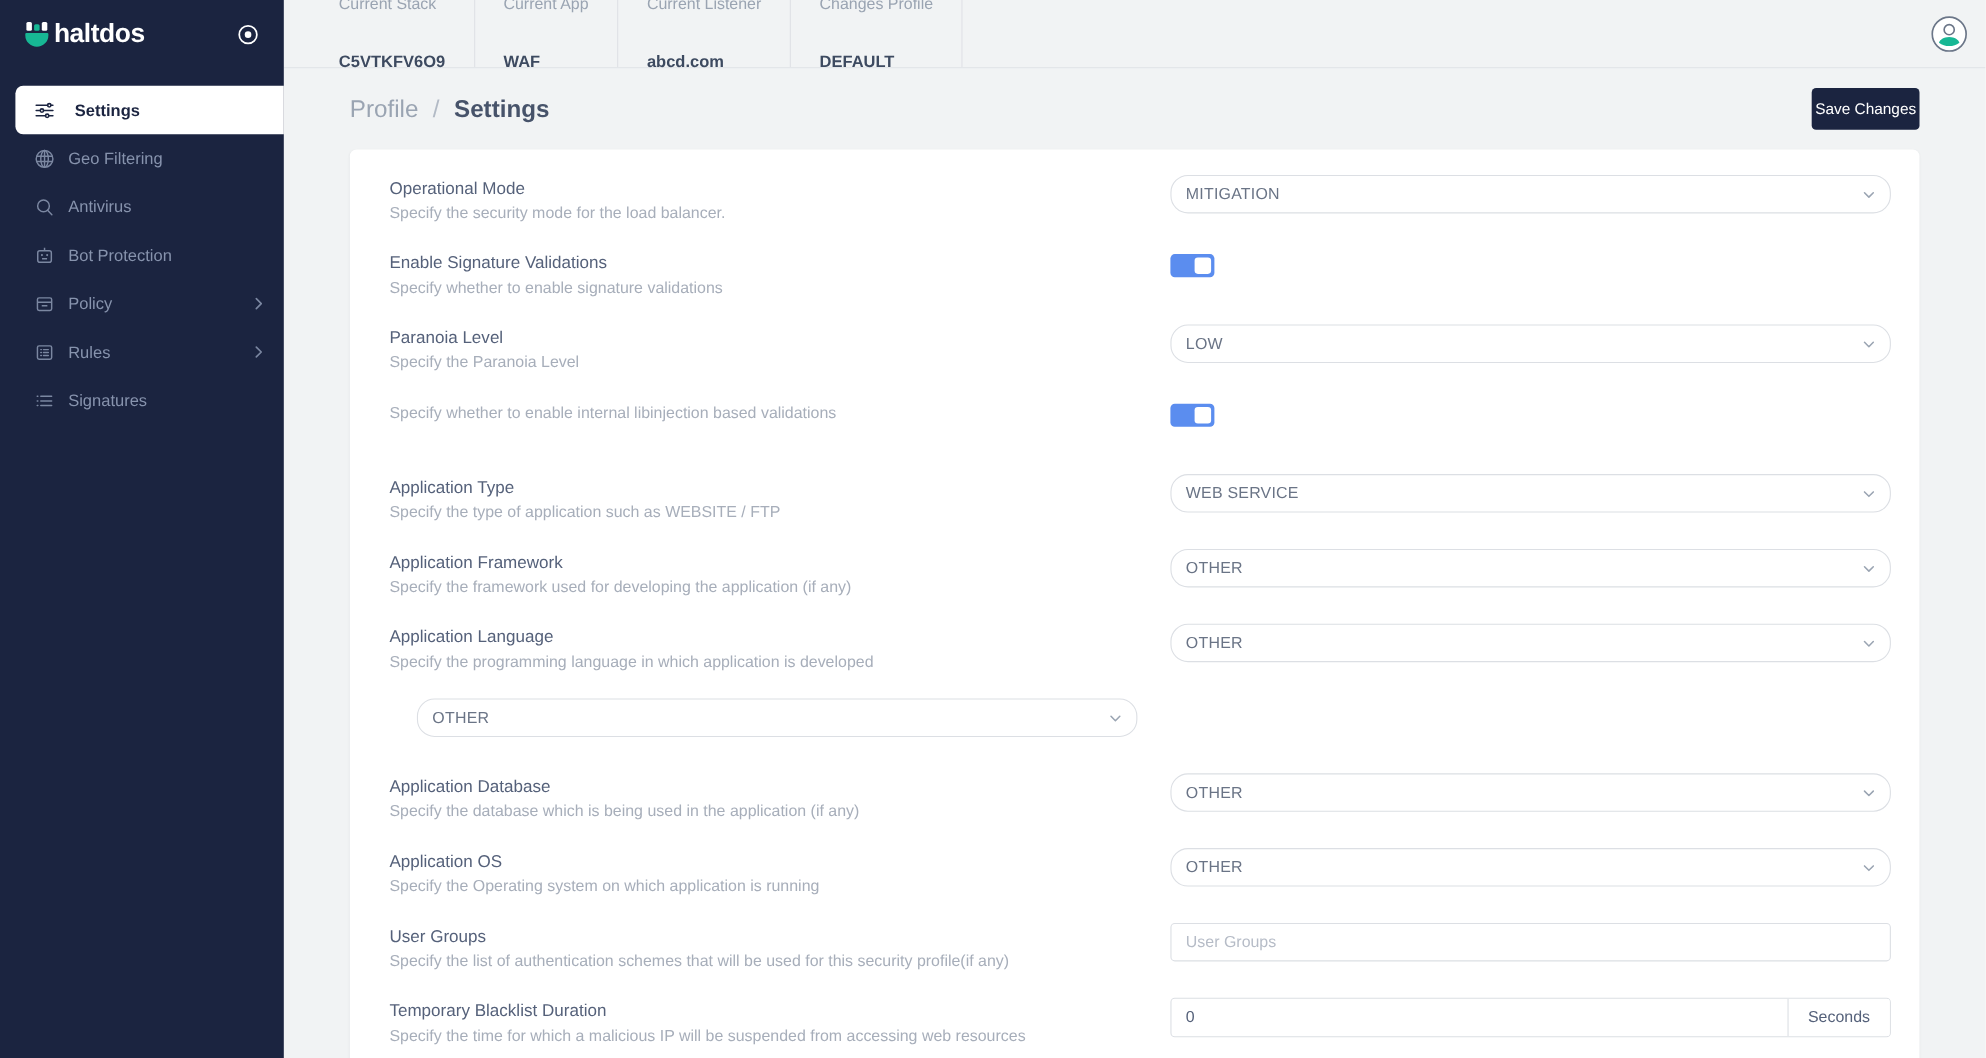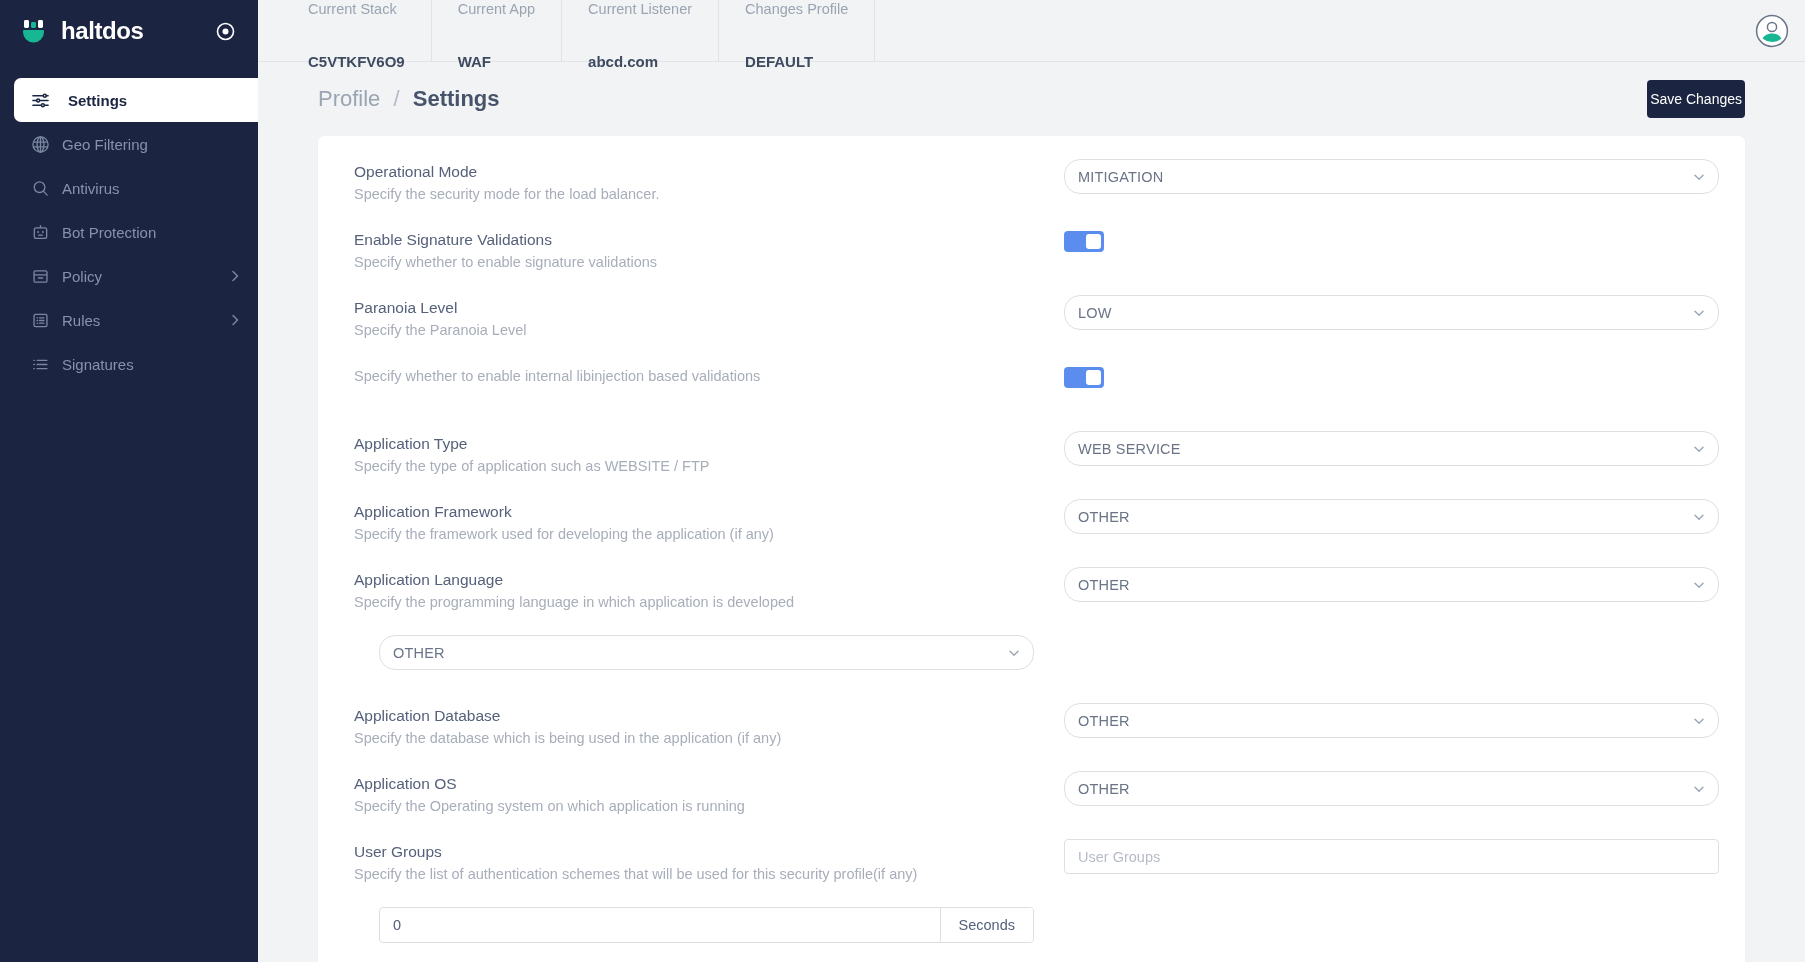--- a/index.html
+++ b/index.html
@@ -13,21 +13,21 @@
 
   
   .sidebar {
     width: 258px; flex: 0 0 258px;
     background: #1b2440;
     display: flex; flex-direction: column;
     position: relative; z-index: 5;
   }
   .brand {
     height: 62px; display: flex; align-items: center;
-    padding: 0 22px; gap: 12px;
+    padding: 0 22px; 
   }
   .brand-mark { width: 27px; height: 27px; flex: 0 0 27px; position: relative; }
   .brand-name {
     color: #ffffff; font-size: 24px; font-weight: 700; letter-spacing: -0.4px;
   }
   .brand-toggle {
     margin-left: auto; width: 22px; height: 22px; flex: 0 0 22px;
     display: flex; align-items: center; justify-content: center;
     cursor: pointer;
   }
@@ -53,21 +53,21 @@
   
   .main { flex: 1 1 auto; display: flex; flex-direction: column; min-width: 0; }
 
   .topbar {
     height: 62px; flex: 0 0 62px; background: #f1f3f4;
     display: flex; align-items: stretch;
     border-bottom: 1px solid #e2e5e8;
   }
   .ctx-group { display: flex; align-items: stretch; }
   .ctx {
-    display: flex; flex-direction: column; 
+    display: flex; flex-direction: column; justify-content: center;
     padding: 0 26px 0 26px;
     border-right: 1px solid #dfe2e6;
     min-width: 100px;
   }
   .ctx:first-child { padding-left: 50px; }
   .ctx-label { color: #9aa4b2; font-size: 14.5px; line-height: 19px; }
   .ctx-value { color: #3d4a60; font-size: 15px; font-weight: 700; line-height: 21px; margin-top: 32px; }
   .topbar-right { margin-left: auto; display: flex; align-items: center; padding-right: 16px; }
   .avatar { width: 34px; height: 34px; cursor: pointer; }
 
@@ -485,20 +485,24 @@
             <div class="row-desc">Specify the list of authentication schemes that will be used for this security profile(if any)</div>
           </div>
           <div class="row-control">
             <div class="textinput">
               <input type="text" value="" placeholder="User Groups" style="">
             </div>
           </div>
         </div>
 
         <div class="row">
+          <div class="row-text">
+            <div class="row-label">Temporary Blacklist Duration</div>
+            <div class="row-desc">Specify the time for which a malicious IP will be suspended from accessing web resources</div>
+          </div>
           <div class="row-control">
             <div class="input-group">
               <input type="text" value="0" style="">
               <span class="input-addon">Seconds</span>
             </div>
           </div>
         </div>
 
       </div>
     </div>

